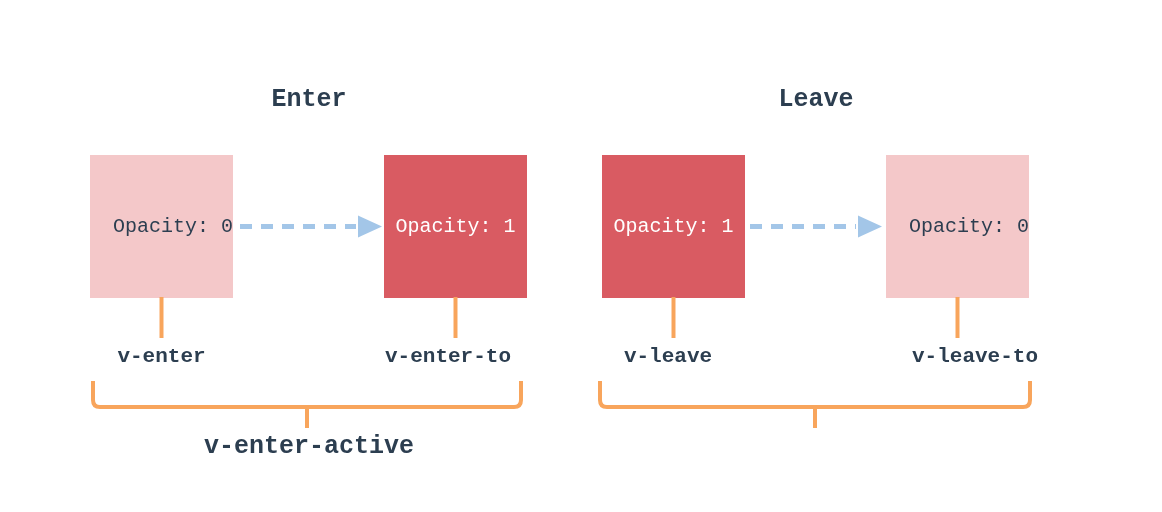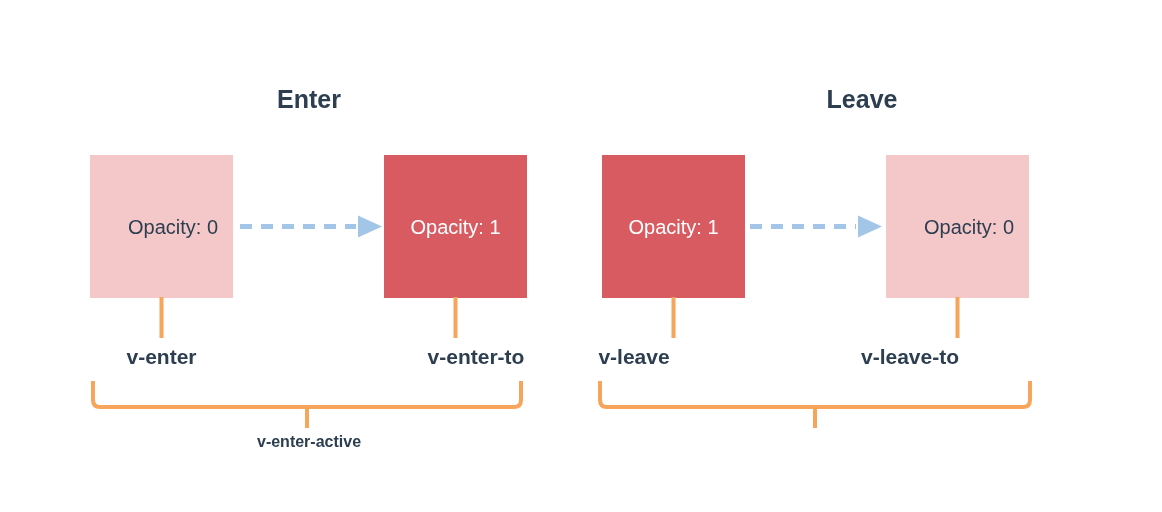--- a/index.html
+++ b/index.html
@@ -11,21 +11,21 @@
     --navy: #2c3e50;
     --white-text: #ffffff;
   }
   * { margin: 0; padding: 0; box-sizing: border-box; }
   html, body { background: var(--bg); }
   .stage {
     position: relative;
     width: 1148px;
     height: 512px;
     background: var(--bg);
-    font-family: Liberation Sans, sans-serif;
+    font-family: Liberation Mono, monospace;
     overflow: hidden;
   }
   .section-title {
     position: absolute;
     top: 87px;
     transform: translateX(-50%);
     font-size: 25px;
     font-weight: 700;
     color: var(--navy);
     line-height: 1;
@@ -81,34 +81,34 @@
     font-weight: 700;
     color: var(--navy);
     line-height: 1;
     white-space: nowrap;
     text-align: right;
   }
   .active-label {
     position: absolute;
     top: 434px;
     transform: translateX(-50%);
-    font-size: 16px;
+    font-size: 25px;
     font-weight: 700;
     color: var(--navy);
     line-height: 1;
     white-space: nowrap;
   }
 </style>
 </head>
 <body>
 
 <div class="stage">
 
   <div class="section-title" style="left:309px">Enter</div>
-  <div class="section-title" style="left:862px">Leave</div>
+  <div class="section-title" style="left:816px">Leave</div>
 
   <div class="box pink" style="left:90px">
     <span class="box-label">Opacity: 0</span>
   </div>
   <div class="box red" style="left:384px">
     <span class="box-label">Opacity: 1</span>
   </div>
 
   <div class="box red" style="left:602px">
     <span class="box-label">Opacity: 1</span>
@@ -139,19 +139,19 @@
       <line class="bracket" x1="307" y1="407" x2="307" y2="428"></line>
     </g>
 
     <g>
       <path class="bracket" d="M600,381 L600,400 Q600,407 607,407 L1023,407 Q1030,407 1030,400 L1030,381"></path>
       <line class="bracket" x1="815" y1="407" x2="815" y2="428"></line>
     </g>
   </svg>
 
   <div class="state-label" style="left:161.5px">v-enter</div>
-  <div class="state-label" style="left:476px">v-enter-to</div>
-  <div class="state-label" style="left:634px">v-leave</div>
-  <div class="state-label" style="left:910px">v-leave-to</div>
+  <div class="state-label" style="left:448px">v-enter-to</div>
+  <div class="state-label" style="left:668px">v-leave</div>
+  <div class="state-label" style="left:975px">v-leave-to</div>
 
   <div class="active-label" style="left:309px">v-enter-active</div>
 
 </div>
 
 </body></html>

